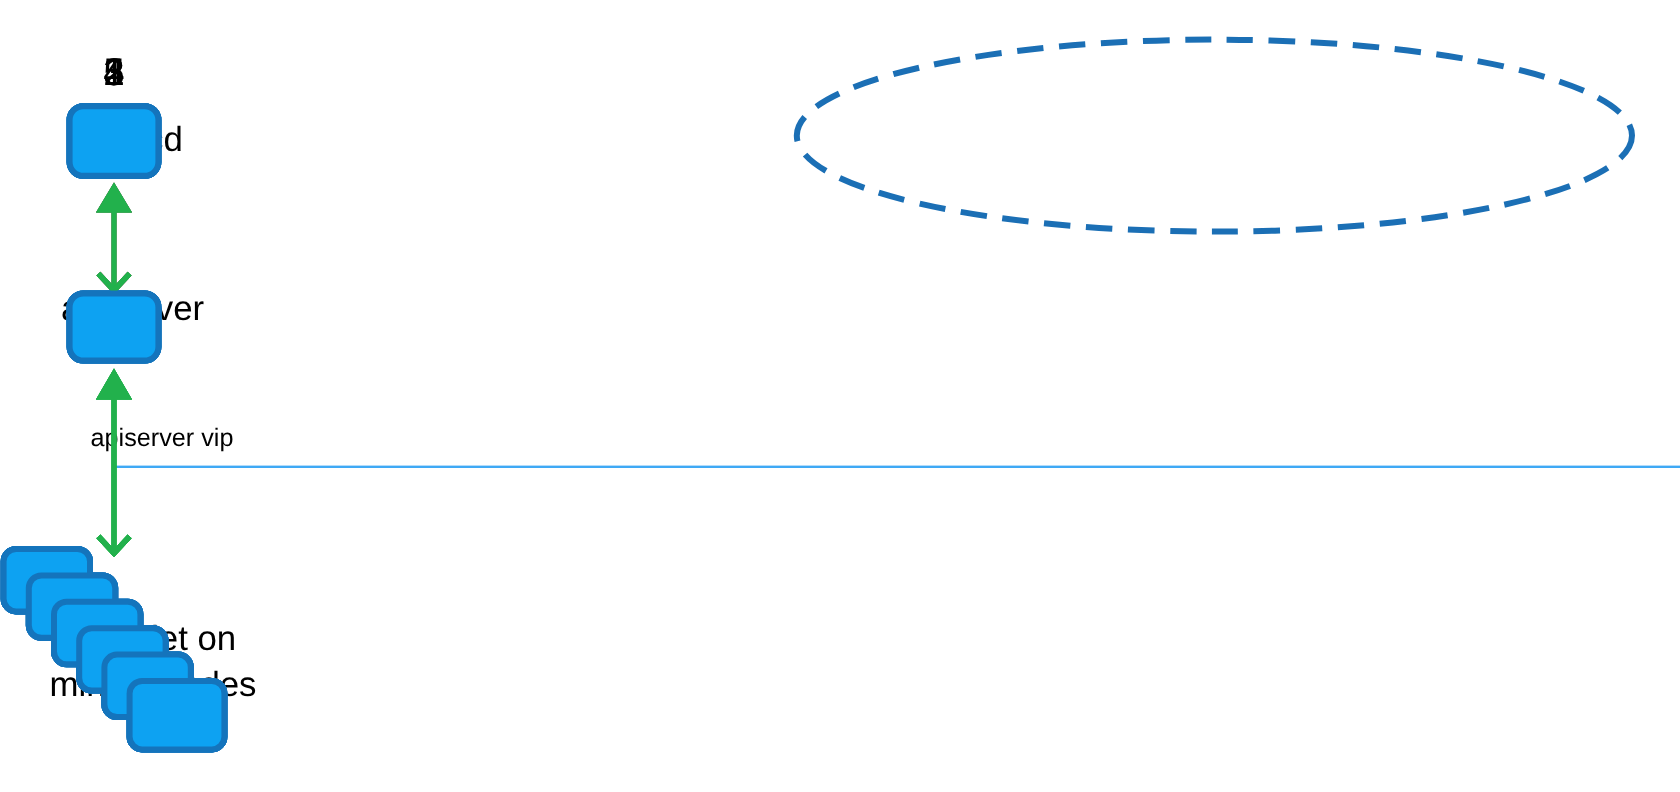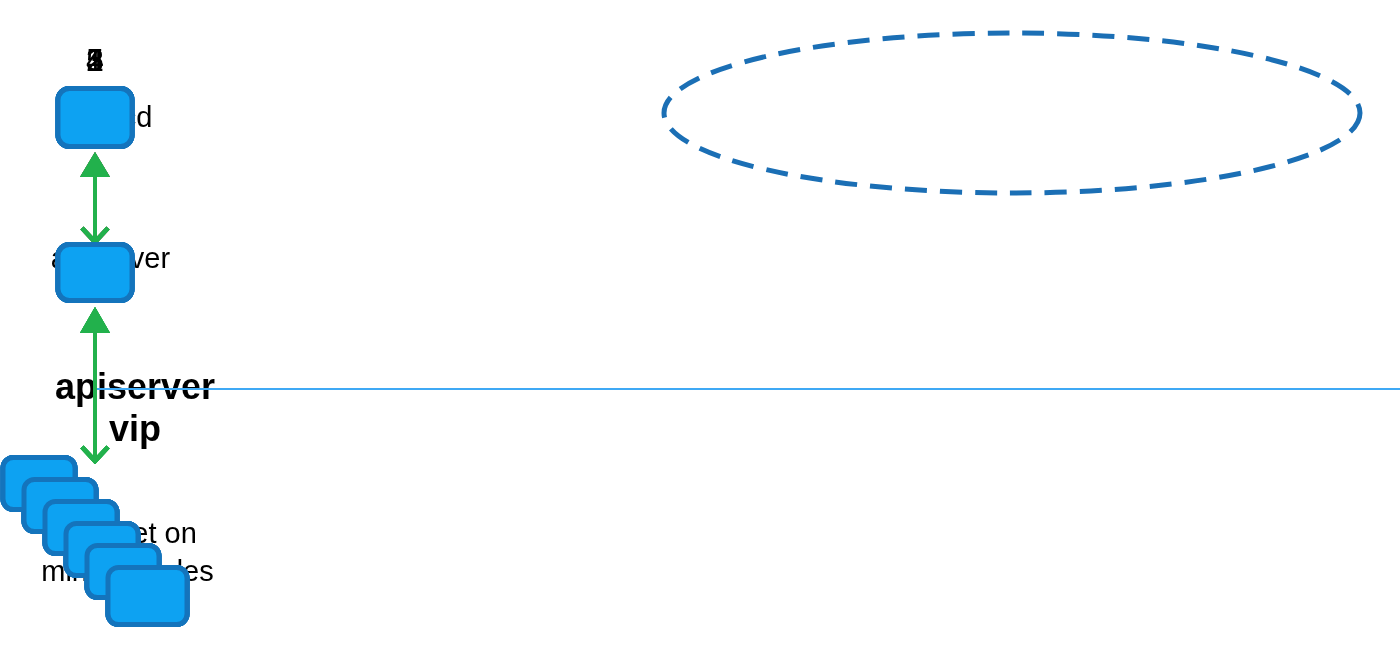--- a/index.html
+++ b/index.html
@@ -9,21 +9,21 @@
     width: 1400px;
     height: 660px;
     background: #ffffff;
     overflow: hidden;
   }
 
   
   .row-label { position: absolute; text-align: center; color: var(--text, #000); }
   .label-etcd      { left: 55px;  top: 101px; width: 140px; font-size: 29px; }
   .label-apiserver { left: 28px;  top: 242px; width: 165px; font-size: 29px; }
-  .label-vip       { left: 40px;  top: 366px; width: 190px; font-size: 36px; font-weight: bold; }
+  .label-vip       { left: 40px;  top: 354px; width: 190px; font-size: 21px; }
   .label-kubelet   { left: 0px;   top: 514px; width: 255px; font-size: 29px; line-height: 38px; }
 
   
   .vip-line {
     position: absolute;
     left: 95px; right: 0; top: 388px;
     height: 2px;
     background: var(--vip-line, #3FA9F5);
   }
 

